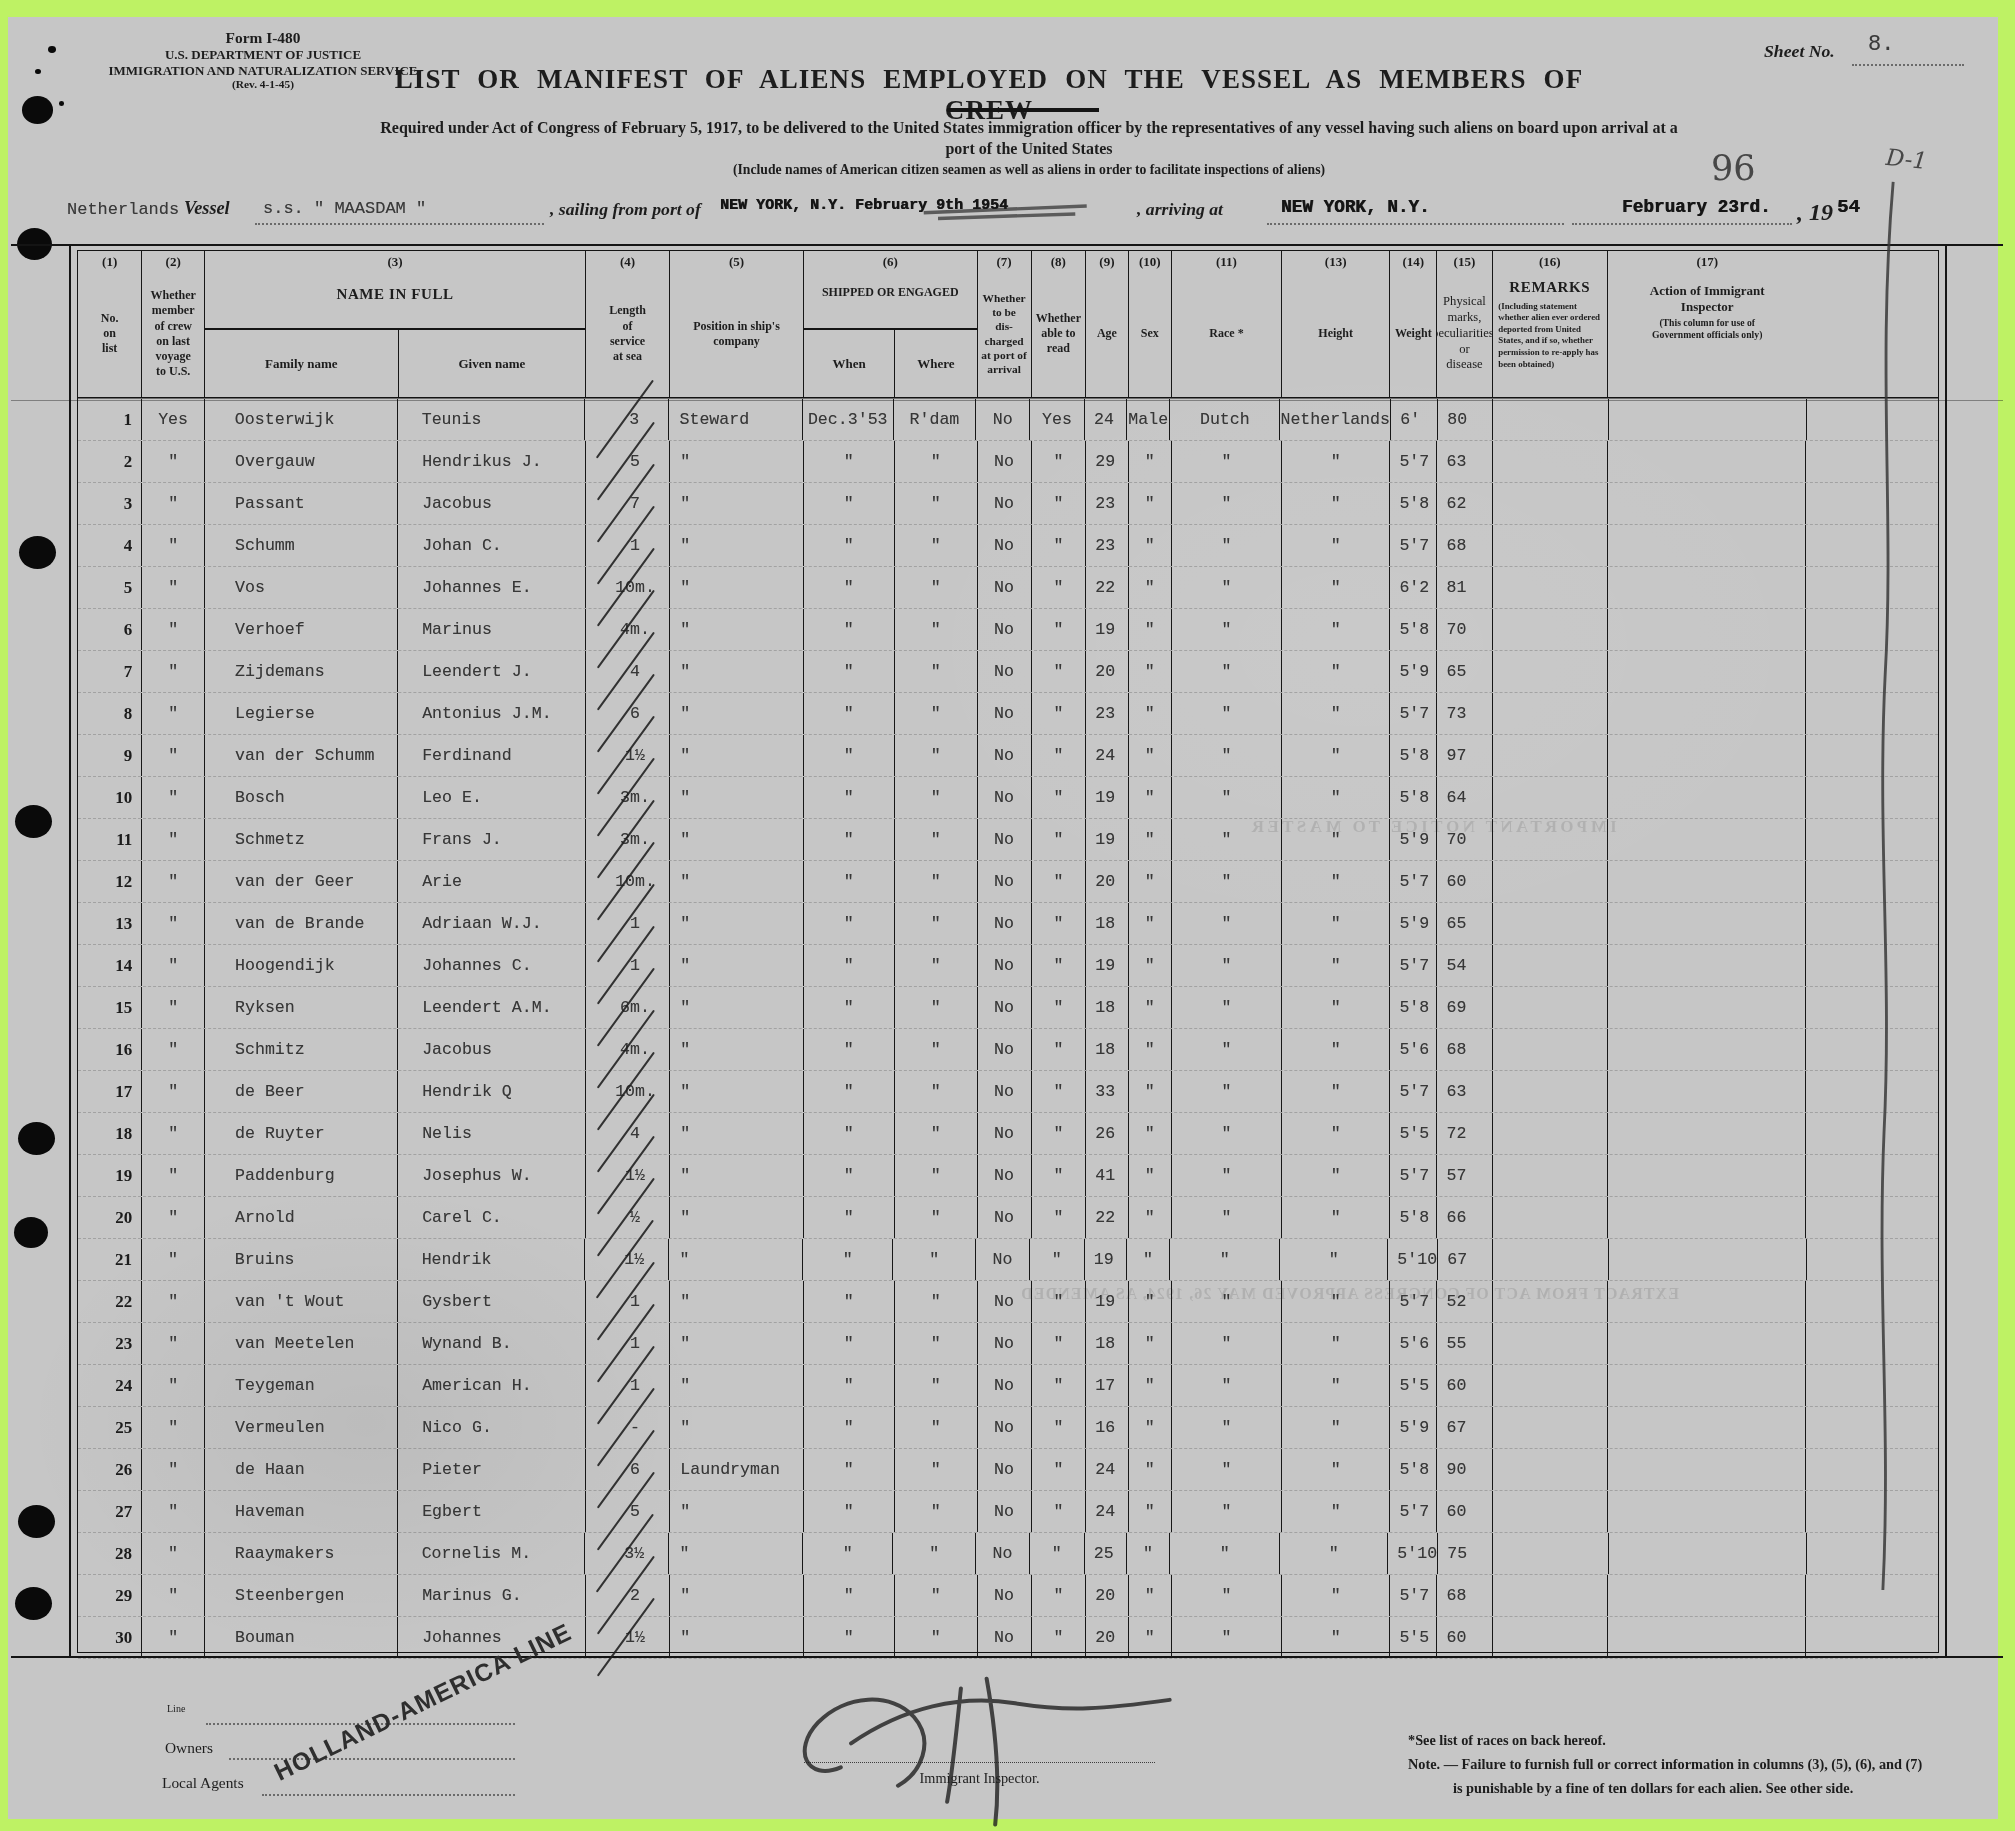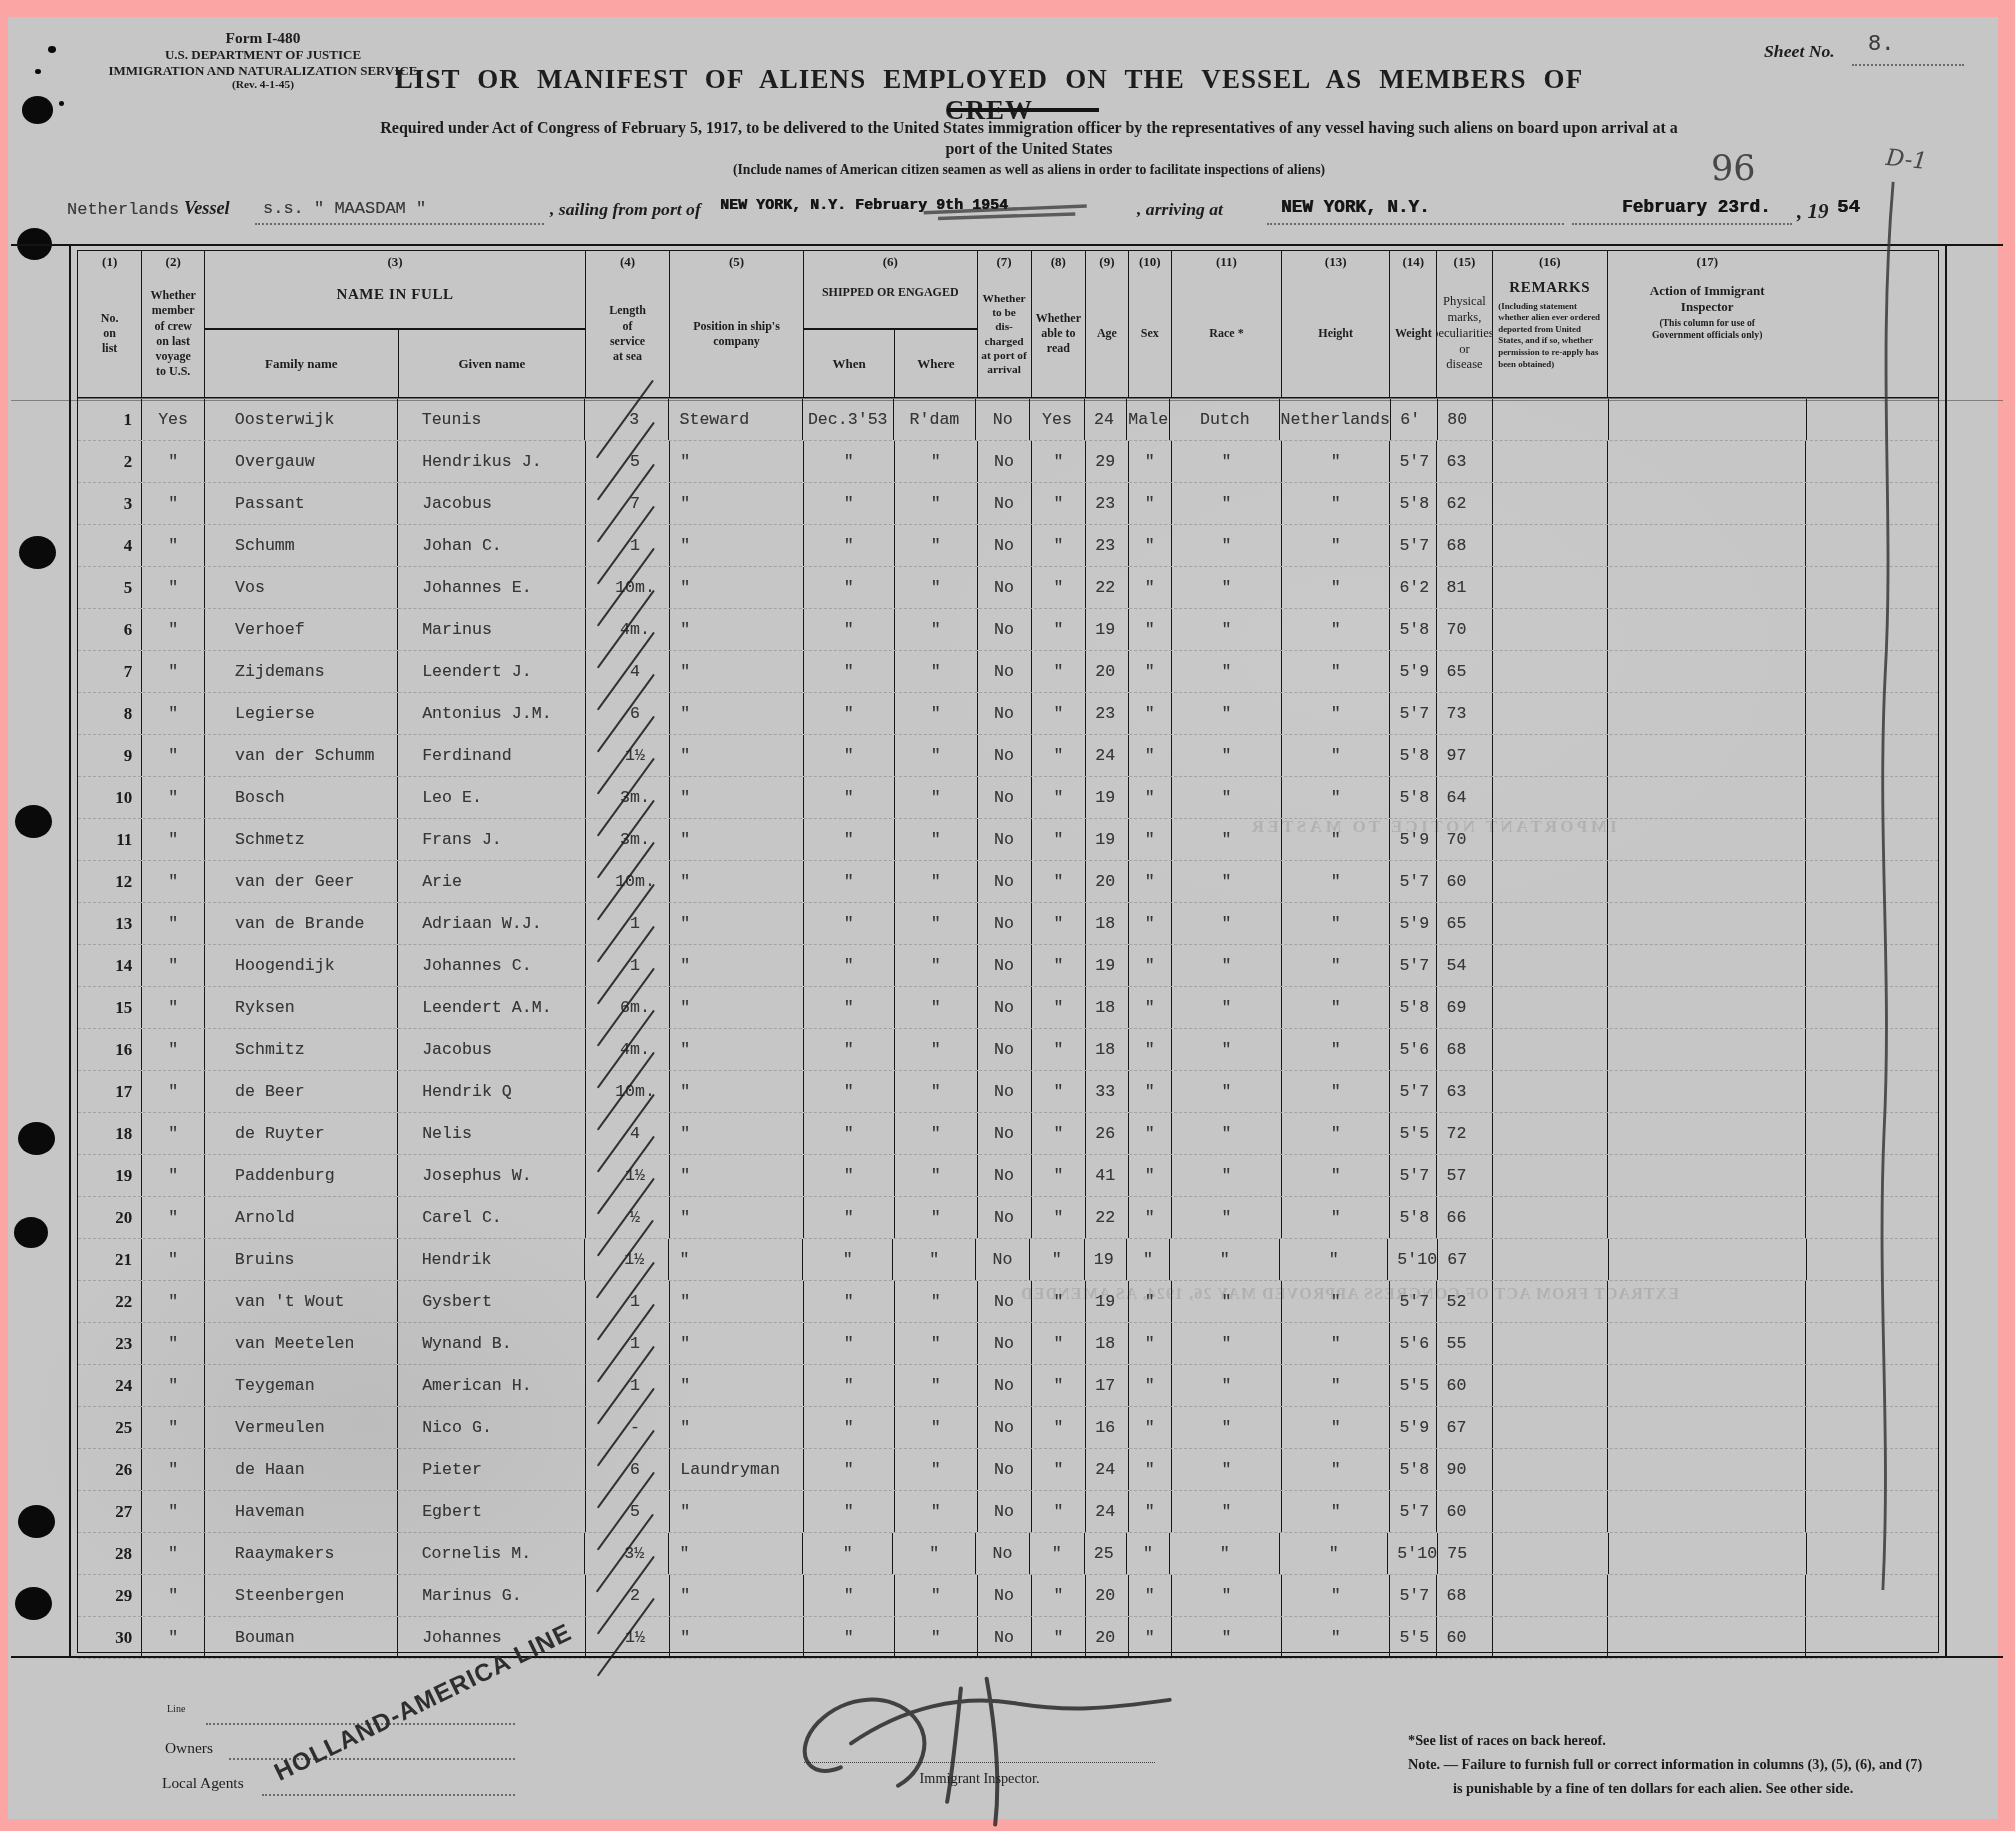--- a/index.html
+++ b/index.html
@@ -1,16 +1,16 @@
 <!DOCTYPE html>
 <html style="font-size:9.2px"><head>
 <meta charset="utf-8">
 <style>
   html,body{margin:0;padding:0;background:#070707;}
-  .stage{position:relative;width:2015px;height:1832px;background:#fca5a5;overflow:hidden;
+  .stage{position:relative;width:2015px;height:1832px;background:#bef264;overflow:hidden;
          font-family:"Liberation Serif",serif;color:#1d1d1d;}
   .paper{position:absolute;left:8px;top:17px;width:1990px;height:1802px;background:
       radial-gradient(801px 515px at 68% 35%, rgba(255,255,255,.06), transparent 60%),
       radial-gradient(572px 400px at 18% 78%, rgba(0,0,0,.05), transparent 60%),
       #c6c6c6;}
   .abs{position:absolute;}
   .ctr{text-align:center;}
   .serifb{font-weight:bold;}
   .tw{font-family:"Liberation Mono","DejaVu Sans Mono",monospace;color:#3a3a3a;
       text-shadow:0 0 0.6px rgba(50,50,50,.45);white-space:nowrap;}
@@ -102,21 +102,21 @@
   <div class="abs it" style="left:184px;top:198px;font-size:18.3px;">Vessel</div>
   <div class="abs tw" style="left:263px;top:199px;font-size:17px;">s.s. " MAASDAM "</div>
   <div class="dots" style="left:255px;top:223px;width:289px;"></div>
   <div class="abs it" style="left:550px;top:199px;font-size:17.7px;">, sailing from port of</div>
   <div class="abs twb" style="left:720px;top:197px;font-size:15px;">NEW YORK, N.Y. February 9th 1954</div>
   <div class="abs it" style="left:1137px;top:199px;font-size:17.7px;">, arriving at</div>
   <div class="abs twb" style="left:1281px;top:197px;font-size:17.7px;">NEW YORK, N.Y.</div>
   <div class="dots" style="left:1267px;top:223px;width:297px;"></div>
   <div class="abs twb" style="left:1583px;top:197px;font-size:17.7px;margin-left:39px;">February 23rd.</div>
   <div class="dots" style="left:1572px;top:223px;width:220px;"></div>
-  <div class="abs it" style="left:1797px;top:199px;font-size:21px;">, 19</div>
+  <div class="abs it" style="left:1797px;top:199px;font-size:24px;">, 19</div>
   <div class="abs twb" style="left:1837px;top:196px;font-size:19px;">54</div>
   <div class="abs hand" style="left:1711px;top:148px;font-size:35px;">96</div>
   <div class="abs hand" style="left:1886px;top:146px;font-size:23px;font-style:italic;transform:rotate(6deg);">D-1</div>
 
   <div class="mirror" style="left:1132px;top:817px;width:601px;font-size:17px;letter-spacing:3.4px;">IMPORTANT NOTICE TO MASTER</div>
   <div class="mirror" style="left:915px;top:1285px;width:869px;font-size:16px;letter-spacing:1.1px;">EXTRACT FROM ACT OF CONGRESS APPROVED MAY 26, 1924, AS AMENDED</div>
 
   <div class="bar" style="left:11.4px;top:244px;width:1992px;height:1.7px;"></div>
   <div class="bar" style="left:69px;top:244px;width:1.7px;height:1414px;"></div>
   <div class="bar" style="left:1945px;top:244px;width:1.7px;height:1414px;"></div>

